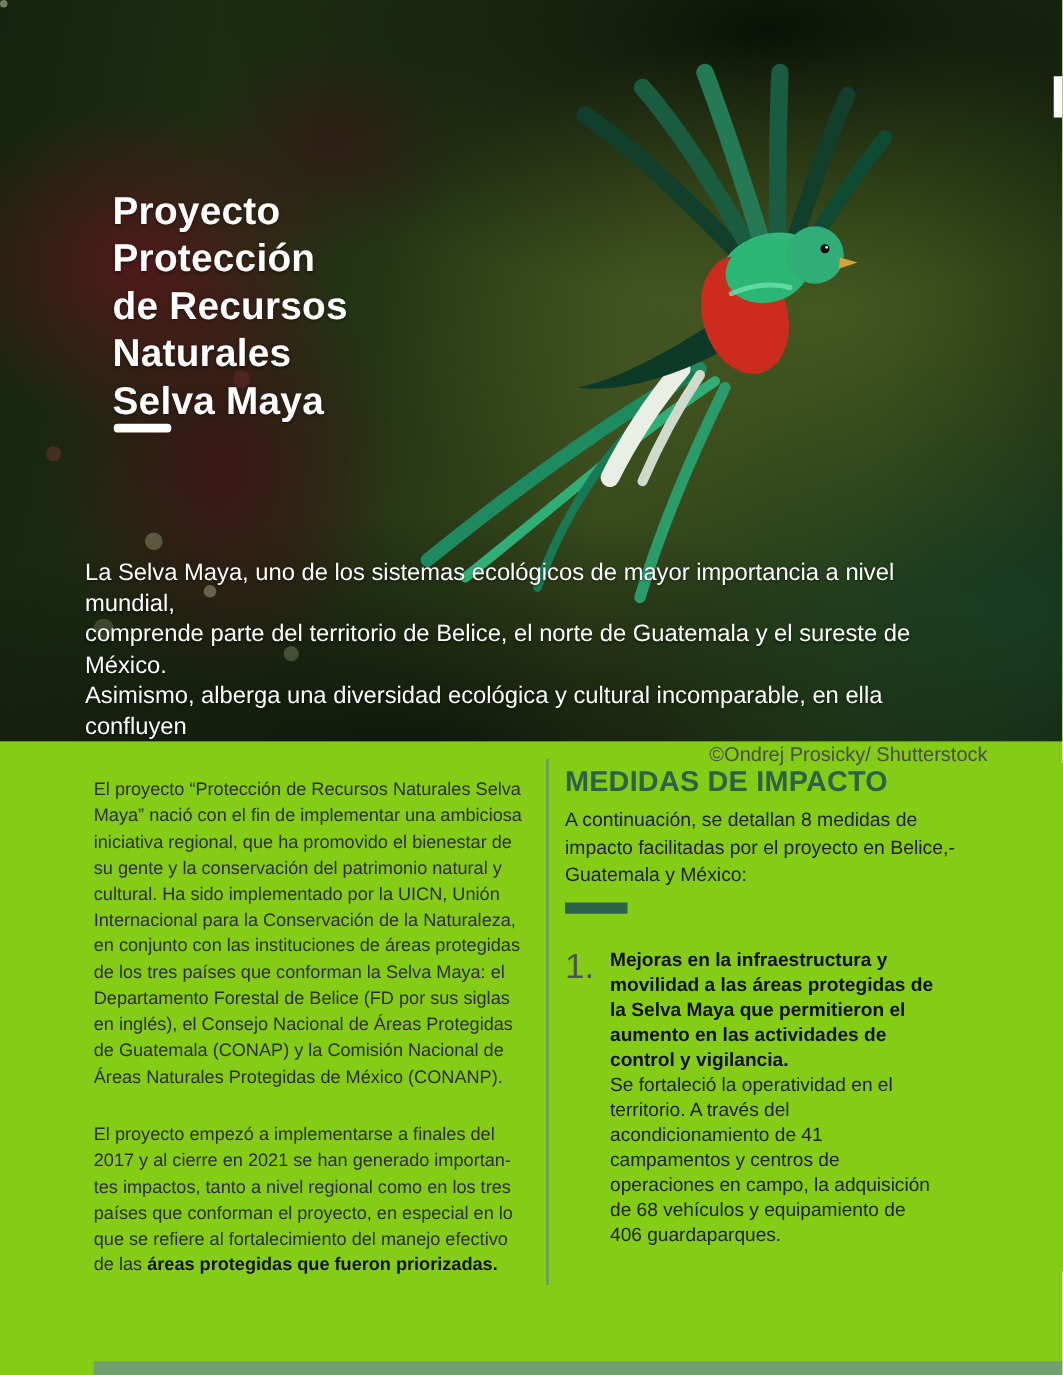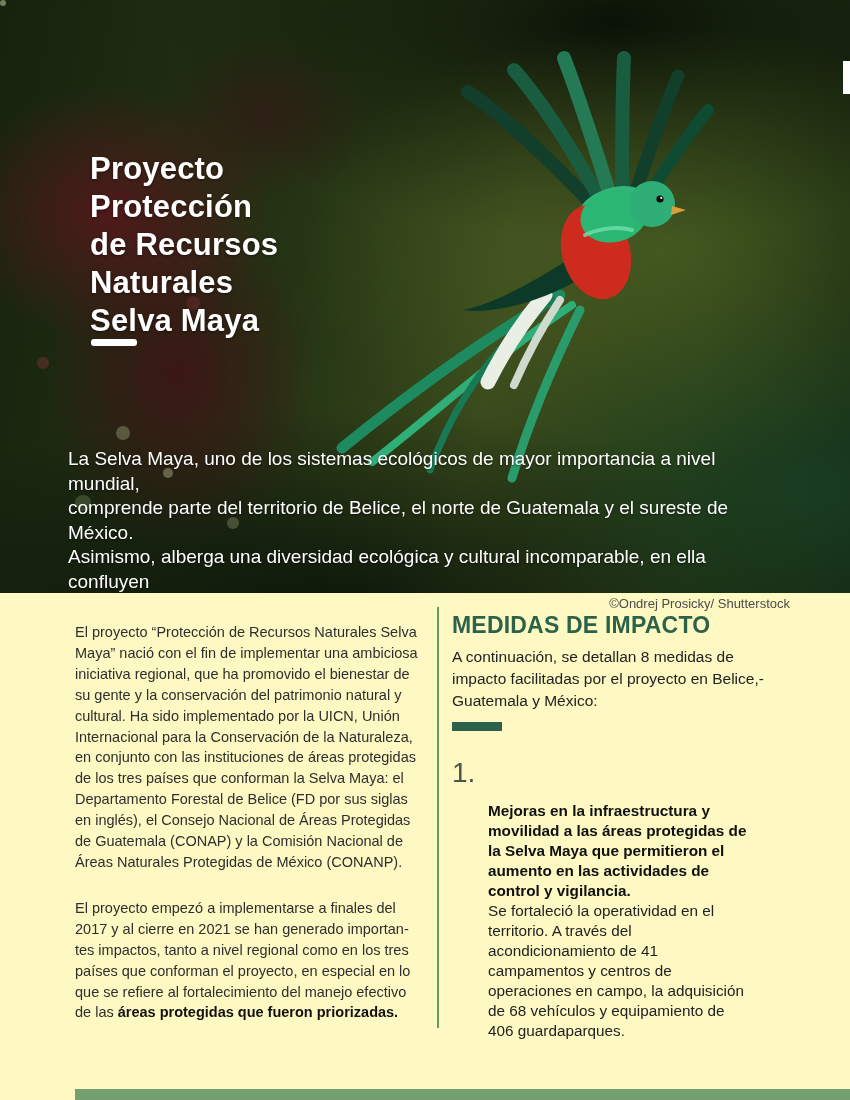--- a/index.html
+++ b/index.html
@@ -1,18 +1,18 @@
 <!DOCTYPE html>
 <html><head>
 <meta charset="utf-8">
 <style>
   * { margin:0; padding:0; box-sizing:border-box; }
   html,body { background:#ffffff; }
   .page {
-    position:relative; width:850px; height:1100px; background:#fef9c3;
+    position:relative; width:850px; height:1100px; background:#84cc16;
     font-family:"Liberation Sans","DejaVu Sans",sans-serif; overflow:hidden;
     margin:0 auto;
   }
   
   .hero {
     position:absolute; left:0; top:0; width:850px; height:593px; overflow:hidden;
     background:
       radial-gradient(ellipse 240px 190px at 13% 36%, rgba(88,22,28,0.85), rgba(88,22,28,0) 68%),
       radial-gradient(ellipse 200px 250px at 21% 63%, rgba(66,16,22,0.8), rgba(66,16,22,0) 70%),
       radial-gradient(ellipse 150px 120px at 31% 20%, rgba(58,18,22,0.55), rgba(58,18,22,0) 70%),
@@ -40,35 +40,35 @@
   .hero-dash { position:absolute; left:91px; top:339px; width:46px; height:7px;
     background:#ffffff; border-radius:3px; }
   .hero-intro {
     position:absolute; left:68px; top:447px; width:716px; color:#ffffff;
     font-size:19px; line-height:24.6px; white-space:pre-line;
     text-shadow:0 1px 2px rgba(0,0,0,0.55);
   }
   .corner-notch { position:absolute; right:0; top:61px; width:7px; height:33px; background:#ffffff; }
   .bird-svg { position:absolute; left:0; top:0; }
   
-  .credit { position:absolute; top:596px; right:60px; font-size:13px; color:#4b4b4b; }
+  .credit { position:absolute; top:596px; right:60px; font-size:16px; color:#4b4b4b; }
   
   .left-col { position:absolute; left:75px; top:622px; width:370px; color:#2e2e2e;
     font-size:14.5px; line-height:20.9px; }
   .left-col p { white-space:pre-line; }
   .left-col .para2 { margin-top:25px; }
   .left-col strong { color:#111111; }
   .col-divider { position:absolute; left:437px; top:607px; width:2px; height:421px; background:#699964; }
   .right-col { position:absolute; left:452px; top:612px; width:340px; }
   .impact-heading { color:#2c624a; font-size:23px; font-weight:bold; letter-spacing:0.2px; }
   .impact-intro { margin-top:7px; color:#222222; font-size:15.5px; line-height:22px; white-space:pre-line; }
   .impact-dash { margin-top:10px; width:50px; height:9px; background:#2c624a; }
   .impact-item { margin-top:28px; display:flex; }
   .item-number { width:36px; flex:0 0 36px; font-size:28px; color:#49564c; line-height:28px; }
-  .item-text { width:292px; font-size:15.3px; line-height:20px; color:#222222;margin-top:42px; }
+  .item-text { width:292px; font-size:15.3px; line-height:20px; color:#222222; }
   .item-title { font-weight:bold; color:#101010; white-space:pre-line; }
   .item-body { white-space:pre-line; }
   
   .logo-bar { position:absolute; left:0; top:1026px; width:850px; height:62px; }
   
   .bottom-bar { position:absolute; left:75px; top:1089px; width:775px; height:11px; background:#73a06e; }
 </style>
 </head>
 <body>
 

